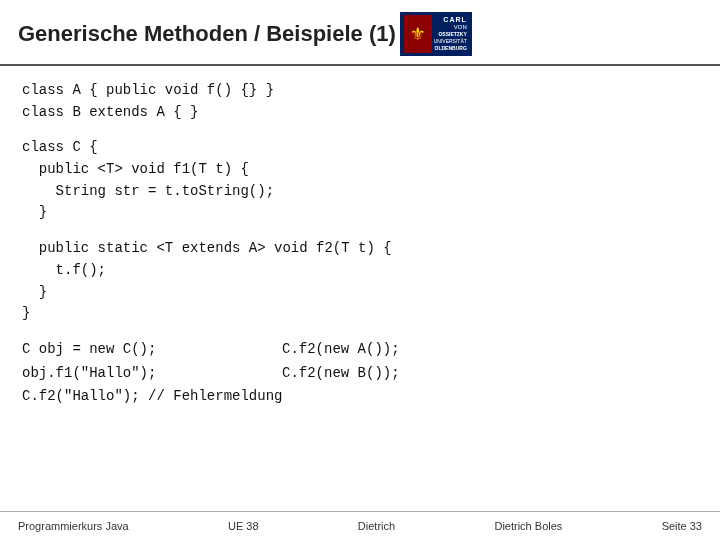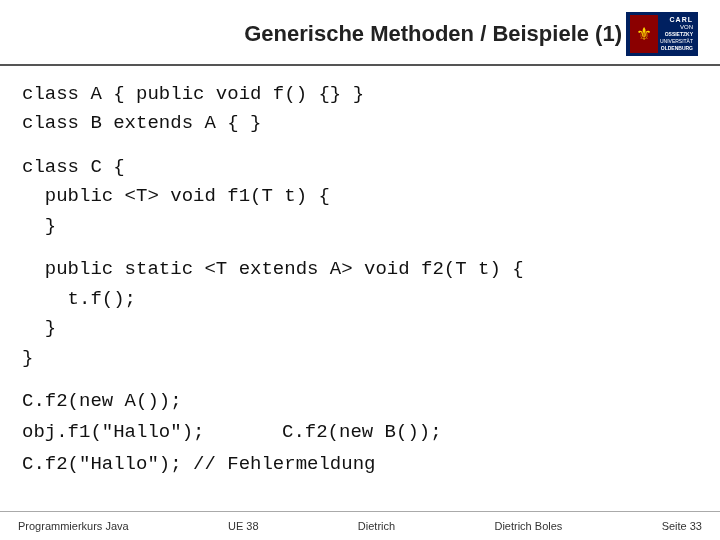--- a/index.html
+++ b/index.html
@@ -17,22 +17,22 @@
       height: 540px;
       display: flex;
       flex-direction: column;
       position: relative;
     }
 
     
     .header {
       display: flex;
       align-items: center;
-      justify-content: flex-end;
-      padding: 10px 18px 6px 4px;
+      justify-content: flex-start;
+      padding: 10px 18px 6px 18px;
       border-bottom: 2px solid #555;
     }
 
     .header-title {
       font-size: 22px;
       font-weight: bold;
       color: #222;
     }
 
     .logo-area {
@@ -118,21 +118,21 @@
 
     
     .content {
       flex: 1;
       padding: 14px 22px 8px 22px;
       background: #fff;
     }
 
     .code-block {
       font-family: 'Courier New', Courier, monospace;
-      font-size: 19px;
+      font-size: 14px;
       color: #111;
       line-height: 1.55;
     }
 
     .code-section {
       margin-bottom: 14px;
     }
 
     .code-line {
       white-space: pre;
@@ -193,32 +193,36 @@
     <div class="code-block">
 
       <div class="code-section">
         <div class="code-line">class A { public void f() {} }</div>
         <div class="code-line">class B extends A { }</div>
       </div>
 
       <div class="code-section">
         <div class="code-line">class C {</div>
         <div class="code-line">  public &lt;T&gt; void f1(T t) {</div>
+        <div class="code-line">    String str = t.toString();</div>
         <div class="code-line">  }</div>
       </div>
 
       <div class="code-section">
         <div class="code-line">  public static &lt;T extends A&gt; void f2(T t) {</div>
         <div class="code-line">    t.f();</div>
         <div class="code-line">  }</div>
         <div class="code-line">}</div>
       </div>
 
       <div class="code-section">
         <div class="two-col">
+          <div class="col-left">
+            <span class="code-line">C obj = new C();</span>
+          </div>
           <div class="col-right">
             <span class="code-line">C.f2(new A());</span>
           </div>
         </div>
         <div class="two-col">
           <div class="col-left">
             <span class="code-line">obj.f1("Hallo");</span>
           </div>
           <div class="col-right">
             <span class="code-line">C.f2(new B());</span>

